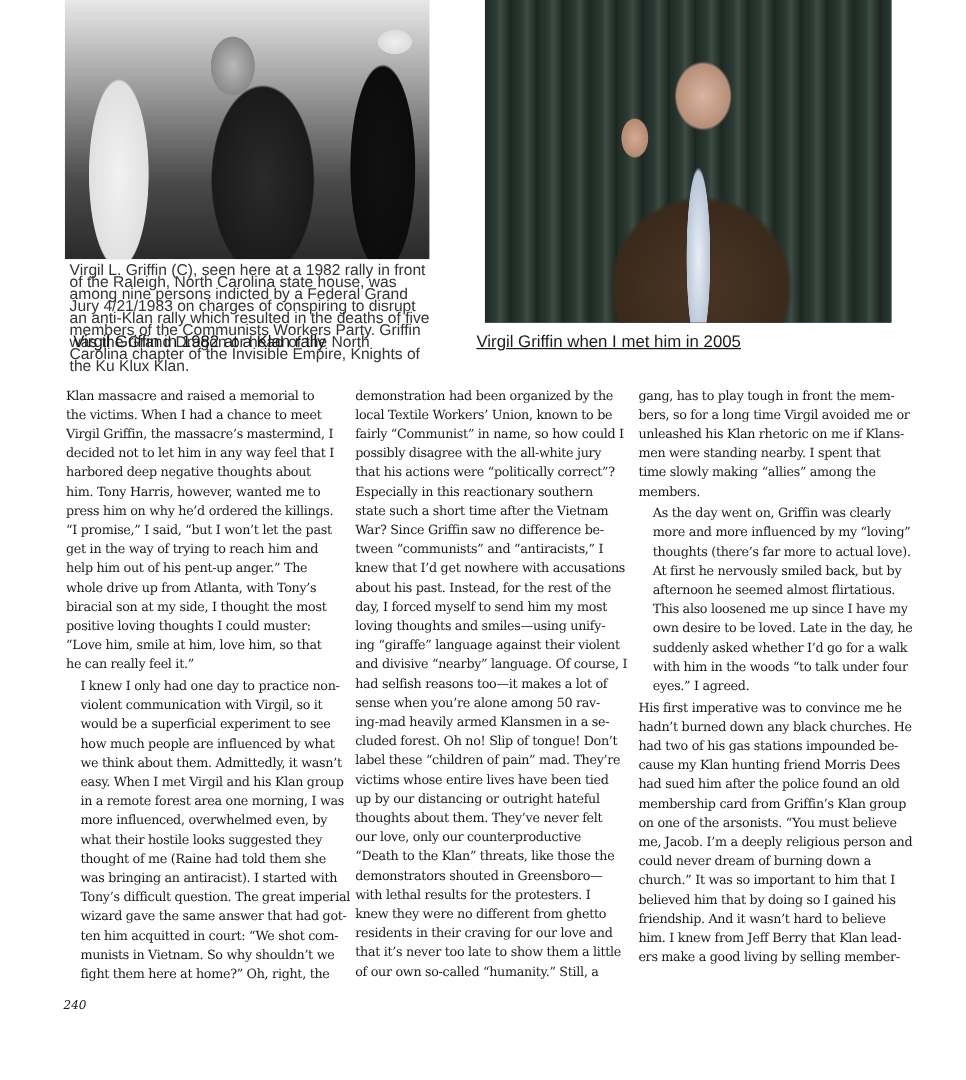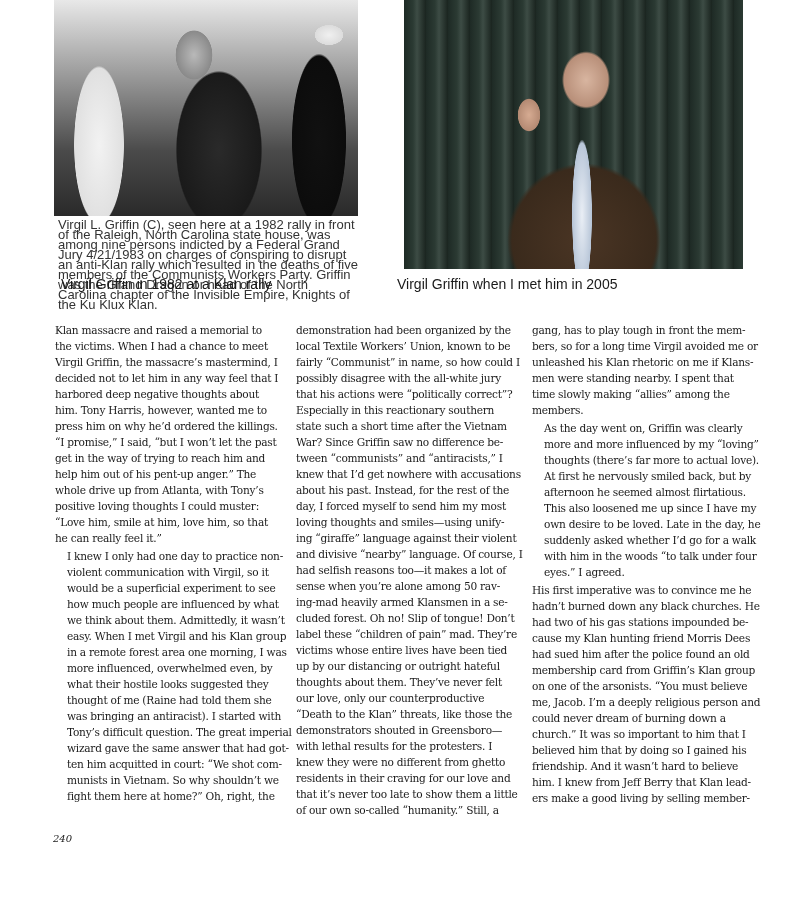--- a/index.html
+++ b/index.html
@@ -38,21 +38,21 @@
         radial-gradient(ellipse 18px 26px at 125px 115px, #d6ab92 0%, #b48a73 60%, transparent 64%),
         repeating-linear-gradient(90deg, #1e2a25 0px, #2b3a33 9px, #3d4c45 13px, #1a241f 22px),
         #222c28;
     }
 
     .photo-label {
       position: absolute; margin: 0;
       font-family: "Liberation Sans", sans-serif; font-size: 14px; color: #1a1a1a; white-space: nowrap;
     }
     #label-1982 { left: 61px; top: 276px; }
-    #label-2005 { left: 397px; top: 276px; }
+    #label-2005 { left: 397px; top: 276px; text-decoration: underline; }
 
     .column {
       position: absolute; top: 320px;
       font-family: "DejaVu Serif", serif; font-size: 10.6px; line-height: 16px; color: #1a1a1a;
       letter-spacing: -0.25px;
     }
     .column p { margin: 2px; }
     .column p.indent { text-indent: 12px; }
     .column .line { display: block; white-space: nowrap; }
     #col-1 { left: 53px; width: 222px; }
@@ -85,20 +85,21 @@
       <span class="line">the victims. When I had a chance to meet</span>
       <span class="line">Virgil Griffin, the massacre’s mastermind, I</span>
       <span class="line">decided not to let him in any way feel that I</span>
       <span class="line">harbored deep negative thoughts about</span>
       <span class="line">him. Tony Harris, however, wanted me to</span>
       <span class="line">press him on why he’d ordered the killings.</span>
       <span class="line">“I promise,” I said, “but I won’t let the past</span>
       <span class="line">get in the way of trying to reach him and</span>
       <span class="line">help him out of his pent-up anger.” The</span>
       <span class="line">whole drive up from Atlanta, with Tony’s</span>
+      <span class="line">biracial son at my side, I thought the most</span>
       <span class="line">positive loving thoughts I could muster:</span>
       <span class="line">“Love him, smile at him, love him, so that</span>
       <span class="line">he can really feel it.”</span>
     </p>
     <p class="indent">
       <span class="line">I knew I only had one day to practice non-</span>
       <span class="line">violent communication with Virgil, so it</span>
       <span class="line">would be a superficial experiment to see</span>
       <span class="line">how much people are influenced by what</span>
       <span class="line">we think about them. Admittedly, it wasn’t</span>

